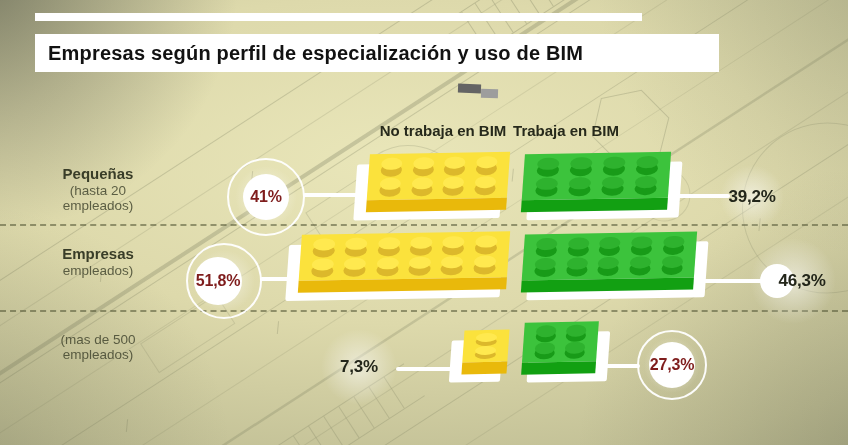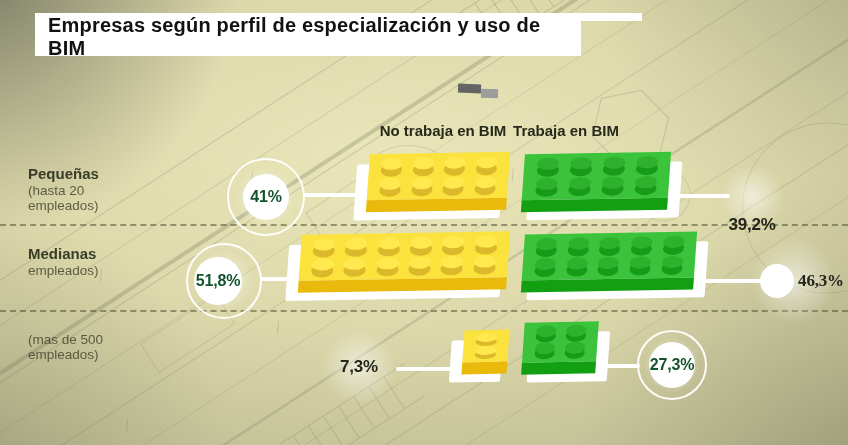--- a/index.html
+++ b/index.html
@@ -11,47 +11,47 @@
   #blueprint{position:absolute; inset:0; opacity:.5;}
   #vignette{position:absolute; inset:0; pointer-events:none;
     background:
       radial-gradient(circle at -2% -5%, rgba(60,64,56,.55), rgba(60,64,56,0) 26%),
       radial-gradient(circle at 103% -5%, rgba(125,128,100,.30), rgba(125,128,100,0) 28%),
       radial-gradient(circle at -3% 104%, rgba(108,110,84,.30), rgba(108,110,84,0) 26%),
       radial-gradient(circle at 103% 104%, rgba(108,110,84,.35), rgba(108,110,84,0) 30%);
   }
   
   .title-stripe{position:absolute; left:35px; top:13px; width:607px; height:8px; background:#fff;}
-  .title-box{position:absolute; left:35px; top:18px; width:546px; height:38px; background:#fff; display:flex; align-items:center;}
+  .title-box{position:absolute; left:35px; top:34px; width:684px; height:38px; background:#fff; display:flex; align-items:center;}
   .title-box h1{margin:0 0 0 13px; font-size:20px; font-weight:bold; color:#121212; letter-spacing:.2px;}
   
   .col-header{position:absolute; top:122px; transform:translateX(-50%); font-size:15px; font-weight:bold; color:#26291b; white-space:nowrap;}
   
   .sep{position:absolute; left:0; width:848px; height:0; border-top:2px dashed rgba(78,82,50,.55);}
   
-  .row-label{position:absolute; left:28px; width:140px; text-align:left; line-height:1.08;}
+  .row-label{position:absolute; left:28px; width:140px; text-align:center; line-height:1.08;}
   .row-label .name{font-size:15px; font-weight:bold; color:#393d28; display:block; margin-bottom:2px;}
   .row-label .sub{font-size:13.5px; color:rgba(62,66,44,.82);}
   
   .brick{position:absolute; transform:skewX(-5deg) rotate(-1deg);}
   .brick .bshadow{position:absolute; background:#fff; border-radius:2px;}
   .brick .face{position:absolute; left:0; right:0; top:0; display:grid; grid-template-rows:1fr 1fr; align-items:center; justify-items:center; padding:3px 7px; box-sizing:border-box; grid-auto-flow:column;}
   .brick .strip{position:absolute; left:0; right:0; bottom:0;}
   .brick.yellow .face{background:#FBE23C;} .brick.yellow .strip{background:#E9B90B;}
   .brick.green  .face{background:#3CC33C;} .brick.green  .strip{background:#12A012;}
   .stud{position:relative; display:block;}
   .stud i{position:absolute; left:0; right:0; height:68%; border-radius:50%;}
   .stud .side{bottom:0;} .stud .cap{top:0;}
   .yellow .stud .side{background:#DCB82B;} .yellow .stud .cap{background:#FFE94F;}
   .green  .stud .side{background:#189B18;} .green  .stud .cap{background:#2EB22E;}
   
   .line{position:absolute; height:4px; background:#fff; border-radius:2px;}
   .glow{position:absolute; border-radius:50%; background:radial-gradient(closest-side, rgba(255,255,255,.55), rgba(255,255,255,0));}
   .ring{position:absolute; border:2px solid rgba(255,255,255,.95); border-radius:50%; box-sizing:border-box;}
-  .wcircle{position:absolute; background:#fff; border-radius:50%; display:flex; align-items:center; justify-content:center; font-weight:bold; font-size:16px; color:#14532d; letter-spacing:-.2px;}
+  .wcircle{position:absolute; background:#fff; border-radius:50%; display:flex; align-items:center; justify-content:center; font-weight:bold; font-size:16px; color:#7f1d1d; letter-spacing:-.2px;}
   .pct-text{position:absolute; transform:translate(-50%,-50%); font-weight:bold; font-size:17px; color:#23261a; white-space:nowrap; letter-spacing:-.2px;}
   
   .smudge1{position:absolute; left:458px; top:84px; width:23px; height:9px; background:#646464; transform:rotate(2deg);}
   .smudge2{position:absolute; left:481px; top:89px; width:17px; height:9px; background:#9d9d9d; transform:rotate(2deg);}
   
   .source{position:absolute; left:47px; top:417px; font-size:13.5px; font-style:italic; color:#2d3020;}
   .source .flabel{font-weight:bold; margin-right:5px;}
 </style>
 </head>
 <body>
@@ -234,23 +234,23 @@
             <i class="side"></i>
             <i class="cap"></i>
           </span>
         </div>
         <div class="strip" style="height: 12px;"></div>
       </div>
       <div class="glow" style="left: 235px; top: 166px; width: 62px; height: 62px;"></div>
       <div class="ring" style="left: 227px; top: 158px; width: 78px; height: 78px;"></div>
       <div class="wcircle" style="left: 243px; top: 174px; width: 46px; height: 46px;">41%</div>
       <div class="glow" style="left: 720px; top: 165px; width: 64px; height: 64px;"></div>
-      <div class="pct-text" style="left: 752px; top: 197px; margin-top: 28px;">39,2%</div>
+      <div class="pct-text" style="left: 752px; top: 197px;">39,2%</div>
       <div class="row-label" style="top: 246px;">
-        <span class="name">Medianas</span>
+        <span class="name">Empresas</span>
         <div class="sub">empleados)</div>
       </div>
       <div class="line" style="left: 260px; top: 277px; width: 42px;"></div>
       <div class="line" style="left: 693px; top: 279px; width: 75px;"></div>
       <div class="brick yellow" style="left: 300px; top: 233px; width: 208px; height: 58px;">
         <div class="bshadow" style="left: -12px; top: 10px; width: 214px; height: 56px;"></div>
         <div class="face" style="height: 46px; grid-template-columns: repeat(6, 1fr);">
           <span class="stud" style="width: 22px; height: 19px;">
             <i class="side"></i>
             <i class="cap"></i>
@@ -346,21 +346,21 @@
             <i class="cap"></i>
           </span>
         </div>
         <div class="strip" style="height: 12px;"></div>
       </div>
       <div class="glow" style="left: 193px; top: 250px; width: 62px; height: 62px;"></div>
       <div class="ring" style="left: 186px; top: 243px; width: 76px; height: 76px;"></div>
       <div class="wcircle" style="left: 194px; top: 257px; width: 48px; height: 48px;">51,8%</div>
       <div class="glow" style="left: 750px; top: 238px; width: 86px; height: 86px;"></div>
       <div class="wcircle" style="left: 760px; top: 264px; width: 34px; height: 34px;"></div>
-      <div class="pct-text" style="left: 821px; top: 281px; font-family: Liberation Serif, serif;">46,3%</div>
+      <div class="pct-text" style="left: 802px; top: 281px;">46,3%</div>
       <div class="row-label" style="top: 333px;">
         <div class="sub">(mas de 500</div>
         <div class="sub">empleados)</div>
       </div>
       <div class="line" style="left: 396px; top: 367px; width: 68px;"></div>
       <div class="line" style="left: 595px; top: 364px; width: 45px;"></div>
       <div class="brick yellow" style="left: 463px; top: 330px; width: 45px; height: 44px;">
         <div class="bshadow" style="left: -12px; top: 10px; width: 51px; height: 42px;"></div>
         <div class="face" style="height: 32px; grid-template-columns: repeat(1, 1fr);">
           <span class="stud" style="width: 21px; height: 13px;">

